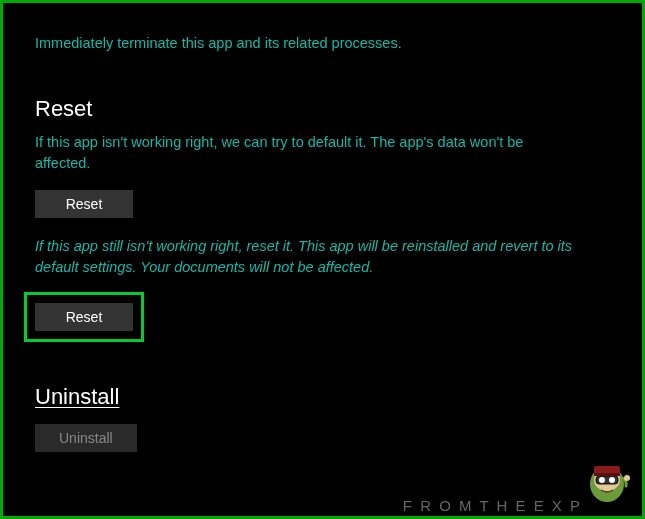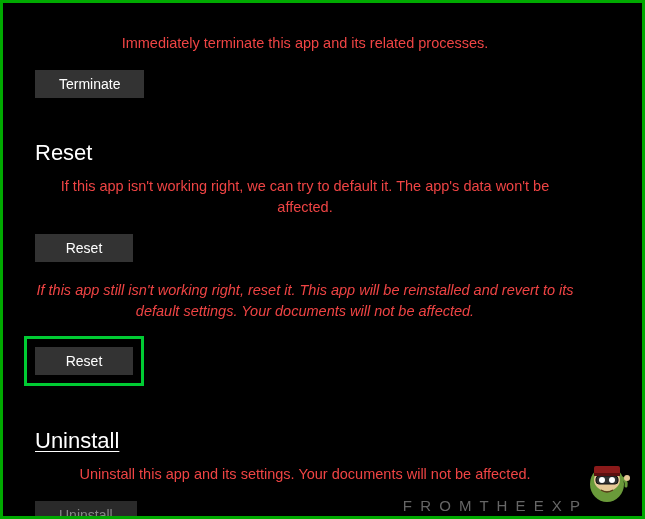--- a/index.html
+++ b/index.html
@@ -12,24 +12,23 @@
       color: #fff;
       position: relative;
       overflow: hidden;
     }
     .content {
       padding: 28px 32px 0 32px;
     }
     .description {
       font-size: 14.5px;
       line-height: 1.45;
-      color: #ef4444;
+      color: #14b8a6;
       margin-bottom: 12px;
       max-width: 540px;
-      text-align: center;
     }
     .btn {
       background: #333333;
       color: #fff;
       border: none;
       padding: 6px 24px;
       font-size: 14px;
       font-family: inherit;
       cursor: pointer;
       min-width: 98px;
@@ -86,33 +85,31 @@
       font-size: 15px;
       letter-spacing: 2px;
       color: #666;
     }
   </style>
 </head>
 <body>
 
 <div class="content">
   <p class="description first-desc">Immediately terminate this app and its related processes.</p>
-  <button class="btn">Terminate</button>
 
   <h2 class="section-heading">Reset</h2>
   <p class="description">If this app isn't working right, we can try to default it. The app's data won't be affected.</p>
   <button class="btn">Reset</button>
 
   <p class="description sub-spacing">If this app still isn't working right, reset it. This app will be reinstalled and revert to its default settings. Your documents will not be affected.</p>
   <div class="highlight-wrap">
     <button class="btn">Reset</button>
   </div>
 
   <h2 class="uninstall-heading">Uninstall</h2>
-  <p class="description">Uninstall this app and its settings. Your documents will not be affected.</p>
   <button class="btn disabled">Uninstall</button>
 </div>
 
 <svg class="mascot" viewBox="0 0 46 46" aria-hidden="true">
   <ellipse cx="23" cy="24" rx="17" ry="18" fill="#6a9a3a"></ellipse>
   <ellipse cx="23" cy="20" rx="13" ry="11" fill="#e6c896"></ellipse>
   <rect x="12" y="16" width="22" height="8" rx="3" fill="#333" stroke="#111" stroke-width="1"></rect>
   <circle cx="18" cy="20" r="3" fill="#fff"></circle>
   <circle cx="28" cy="20" r="3" fill="#fff"></circle>
   <rect x="10" y="6" width="26" height="9" rx="2" fill="#8b1a1a"></rect>

